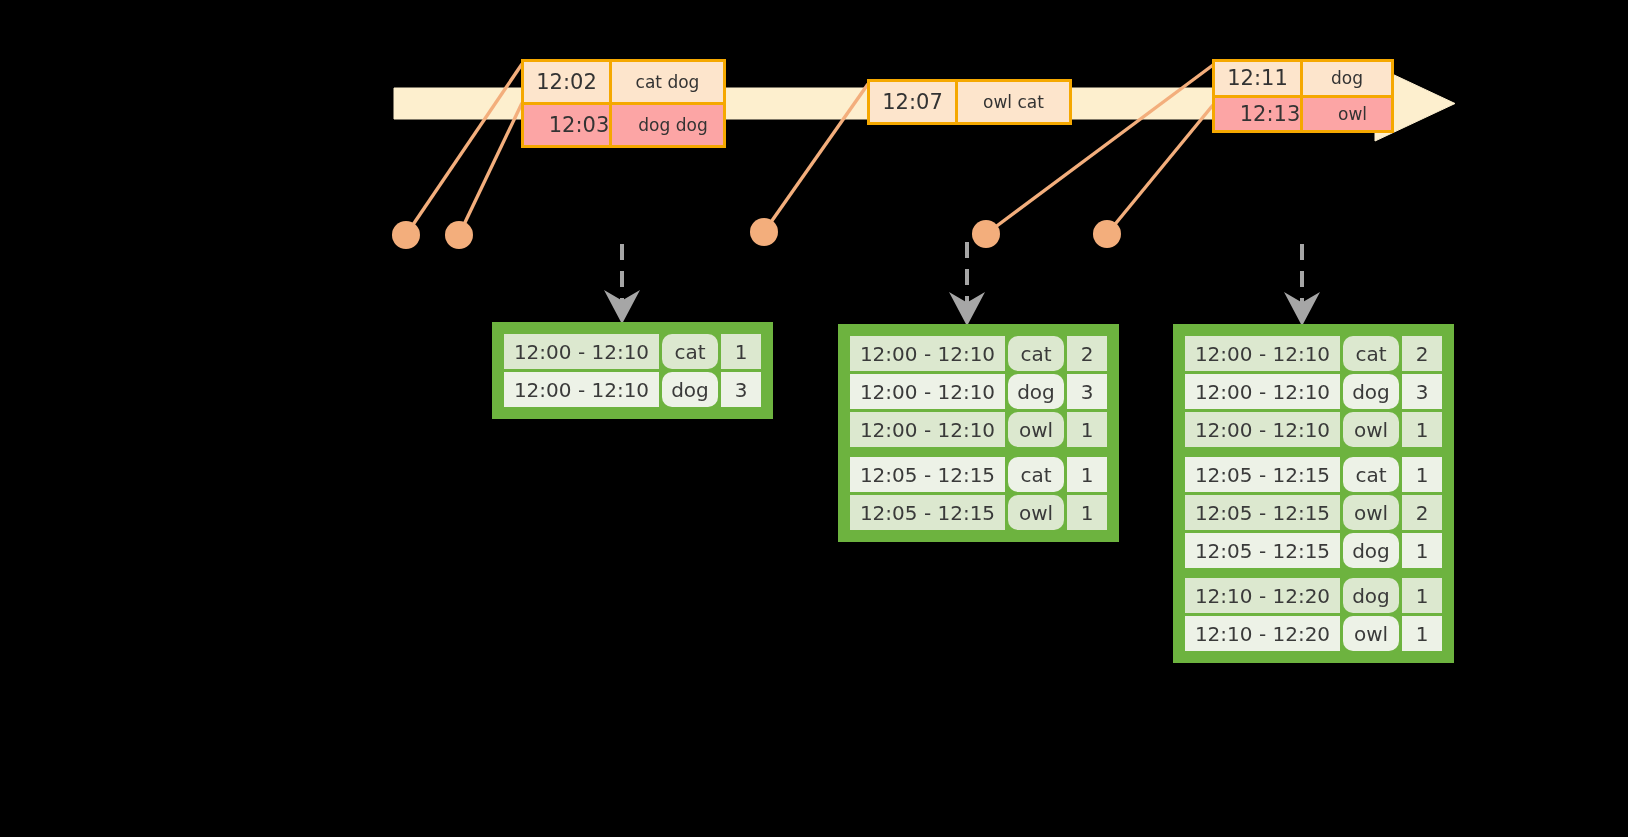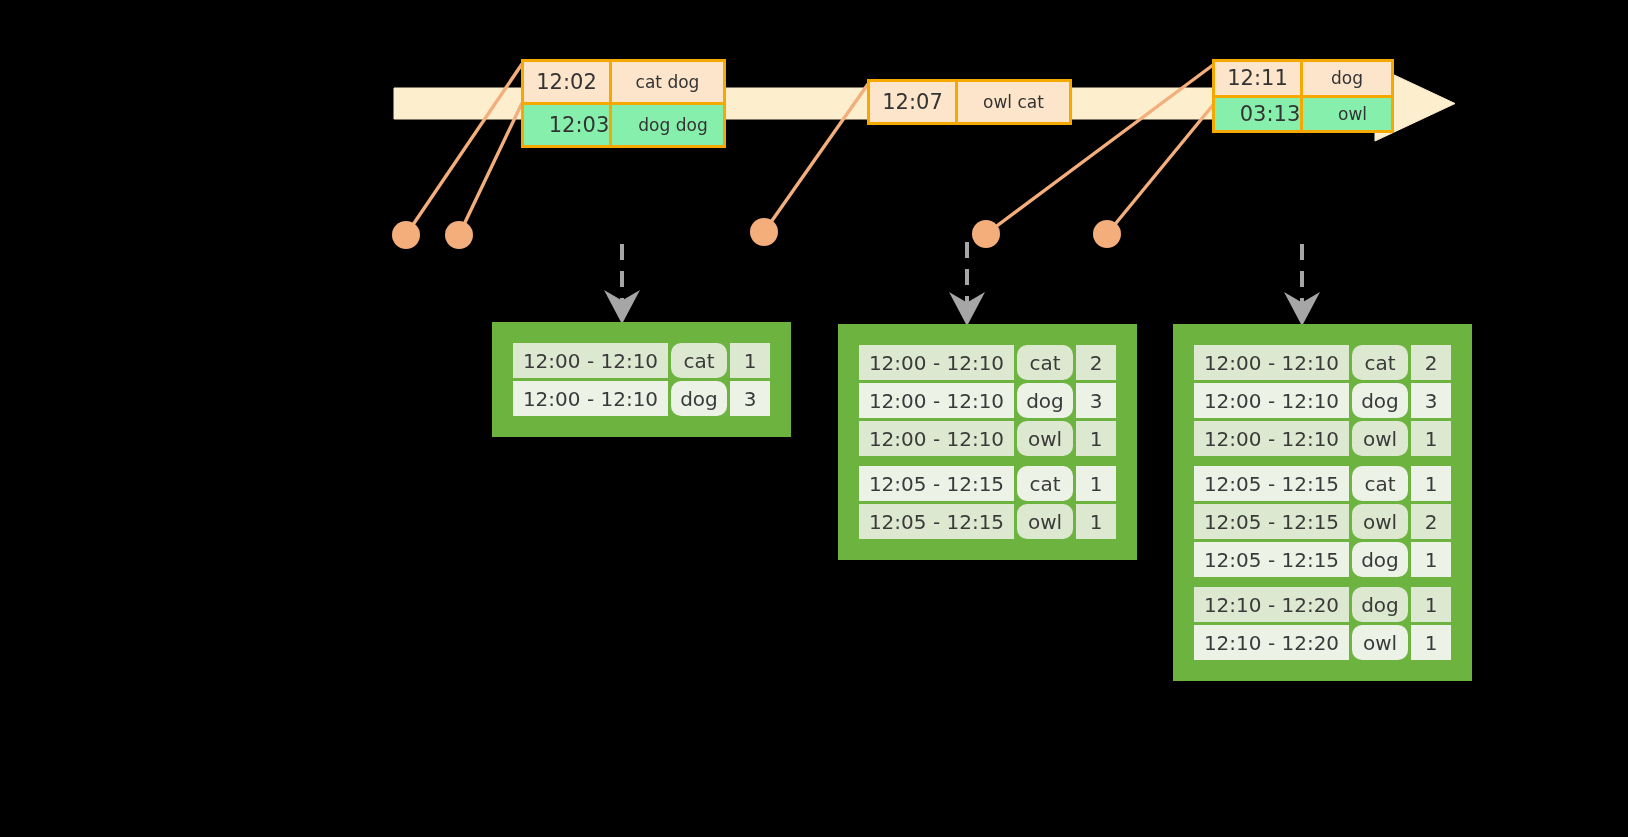--- a/index.html
+++ b/index.html
@@ -12,25 +12,25 @@
   .evt-box{position:absolute;border:3px solid #F5A800;box-sizing:border-box;
            display:flex;flex-direction:column;}
   .evt-row{display:flex;flex:1;}
   .evt-row + .evt-row{border-top:3px solid #F5A800;}
   .evt-time{width:88px;box-sizing:border-box;display:flex;align-items:center;
             justify-content:center;font-size:21px;color:#333;
             border-right:3px solid #F5A800;}
   .evt-words{flex:1;box-sizing:border-box;display:flex;align-items:center;
              justify-content:center;font-size:17px;color:#333;padding:0 14px;}
   .tone-a .evt-time,.tone-a .evt-words{background:#FDE5CC;}
-  .tone-b .evt-time,.tone-b .evt-words{background:#86efac;padding-left:25px;}
+  .tone-b .evt-time,.tone-b .evt-words{background:#fca5a5;padding-left:25px;}
 
   
   .agg{position:absolute;border:4px solid #6DB33F;box-sizing:border-box;
-       background:#6DB33F;display:flex;flex-direction:column;gap:3px;padding:17px;}
+       background:#6DB33F;display:flex;flex-direction:column;gap:3px;padding:8px;}
   .agg-row{display:flex;gap:3px;}
   .agg-cell{box-sizing:border-box;display:flex;align-items:center;
             justify-content:center;font-size:20px;color:#3a3a3a;height:35px;}
   .c-win{width:155px;}
   .c-key{width:56px;border-radius:10px;}
   .c-cnt{width:40px;}
   .shade-0 .agg-cell{background:#DCE8CF;}
   .shade-1 .agg-cell{background:#EDF2E7;}
   .grp-sep{height:4px;background:#6DB33F;}
 </style>
@@ -88,21 +88,21 @@
       <div class="evt-words">owl cat</div>
     </div>
   </div>
 
   <div class="evt-box" style="left:1212px;top:59px;width:182px;height:74px;">
     <div class="evt-row tone-a">
       <div class="evt-time">12:11</div>
       <div class="evt-words">dog</div>
     </div>
     <div class="evt-row tone-b">
-      <div class="evt-time">03:13</div>
+      <div class="evt-time">12:13</div>
       <div class="evt-words">owl</div>
     </div>
   </div>
 
   <div class="agg" id="agg0" style="left:492px;top:322px;">
       <div class="agg-row shade-0">
         <div class="agg-cell c-win">12:00 - 12:10</div>
         <div class="agg-cell c-key">cat</div>
         <div class="agg-cell c-cnt">1</div>
       </div>

